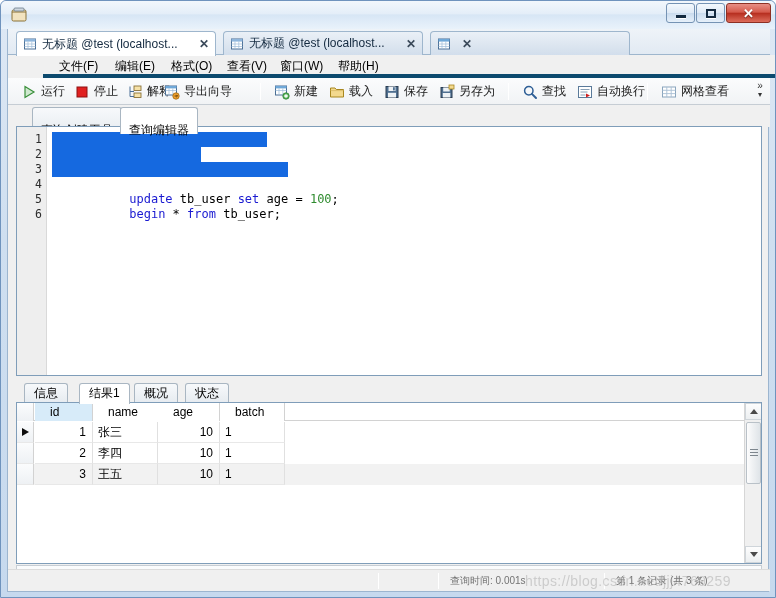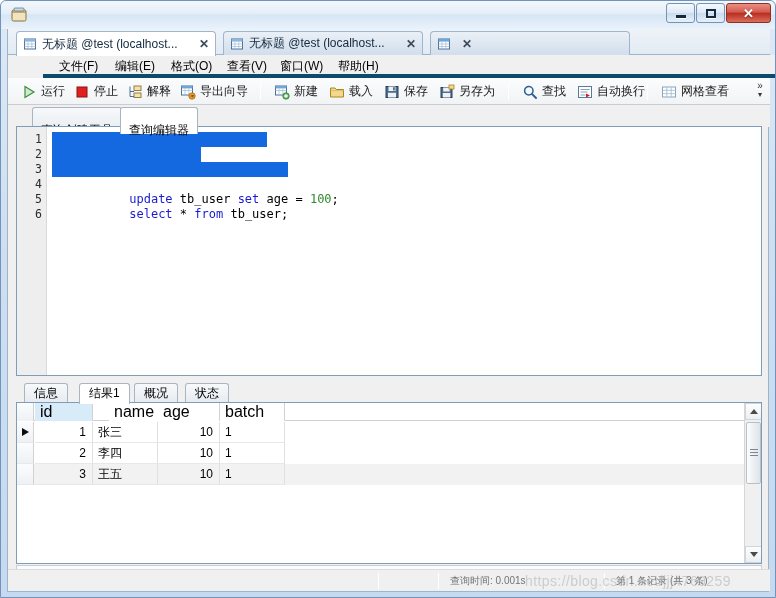--- a/index.html
+++ b/index.html
@@ -235,22 +235,22 @@
     background: #ffffff;
     border-bottom: 1px solid #d2d2d2;
   }
   .gh-corner {
     position: absolute; left: 0; top: 0; width: 17px; height: 18px;
     background: linear-gradient(to bottom,#fbfcfd,#eef1f4);
     border-right: 1px solid #d2d2d2;
   }
   .gh-cell {
     position: absolute; top: 0; height: 18px; line-height: 18px;
-    padding-left: 5px;
-    font-size: 16px; color: #000;
+    padding-left: 15px;
+    font-size: 12px; color: #000;
     border-right: 1px solid #d2d2d2;
     background: #ffffff;
     white-space: nowrap;
     cursor: default;
   }
   .gh-cell.keycol { background: #d7ebf9; }
 
   .grow {
     position: absolute; left: 0; width: 727px; height: 21px;
   }
@@ -435,21 +435,21 @@
 
       <div class="tbtn" style="left:115px">
         <svg class="tbi" viewBox="0 0 16 16">
           <rect x="7" y="2" width="7" height="4.5" fill="#f6e2a8" stroke="#8a7239" stroke-width=".9"></rect>
           <rect x="7" y="9" width="7" height="4.5" fill="#f6e2a8" stroke="#8a7239" stroke-width=".9"></rect>
           <path d="M3 2.5 v10 h4 M3 7.5 h4" stroke="#4a6f96" stroke-width="1" fill="none"></path>
         </svg>
         <span>解释</span>
       </div>
 
-      <div class="tbtn" style="left:168px">
+      <div class="tbtn" style="left:152px">
         <svg class="tbi" viewBox="0 0 16 16">
           <rect x="1.5" y="2" width="11" height="9" fill="#ffffff" stroke="#4a6f96" stroke-width="1"></rect>
           <rect x="1.5" y="2" width="11" height="2.4" fill="#6fa8d8"></rect>
           <path d="M1.5 6.5 h11 M5 4.4 v6.6 M8.8 4.4 v6.6" stroke="#9dbbd8" stroke-width=".7"></path>
           <circle cx="12" cy="12" r="3.2" fill="#f0a030" stroke="#a06a10" stroke-width=".8"></circle>
           <path d="M10.6 12 h2.8 M12.4 10.9 l1.1 1.1 -1.1 1.1" stroke="#5c3a00" stroke-width=".9" fill="none"></path>
         </svg>
         <span>导出向导</span>
       </div>
 
@@ -558,40 +558,40 @@
 
         <div class="cline sel" style="top:35px; left:4px">
           <span class="kw-sel">select * from tb_user;</span>
         </div>
 
         <div class="cline" style="top:50px; left:4px">
           <span class="kw">update</span><span class="plain"> tb_user </span><span class="kw">set</span><span class="plain"> age = </span><span class="num">100</span><span class="plain">;</span>
         </div>
 
         <div class="cline" style="top:65px; left:4px">
-          <span class="kw">select</span><span class="plain"> * </span><span class="kw">from</span><span class="plain"> tb_user;</span>
+          <span class="kw">begin</span><span class="plain"> * </span><span class="kw">from</span><span class="plain"> tb_user;</span>
         </div>
 
         <div class="cline" style="top:80px; left:4px"></div>
       </div>
     </div>
 
     <div id="restabs">
       <div class="restab" style="left:8px">信息</div>
       <div class="restab active" style="left:63px">结果1</div>
       <div class="restab" style="left:118px">概况</div>
       <div class="restab" style="left:169px">状态</div>
     </div>
 
     <div id="grid-wrap">
 
       <div id="grid-header">
         <div class="gh-corner"></div>
         <div class="gh-cell keycol" style="left:18px;  width:58px">id</div>
-        <div class="gh-cell" style="left:92px;  width:85px">name</div>
+        <div class="gh-cell" style="left:76px;  width:85px">name</div>
         <div class="gh-cell" style="left:141px; width:62px">age</div>
         <div class="gh-cell" style="left:203px; width:65px">batch</div>
       </div>
 
       <div class="grow" style="top:19px">
         <div class="grow-ind current"></div>
         <div class="gcell numeric" style="left:18px;  width:58px">1</div>
         <div class="gcell text" style="left:76px;  width:65px">张三</div>
         <div class="gcell numeric" style="left:141px; width:62px">10</div>
         <div class="gcell text" style="left:203px; width:65px">1</div>

